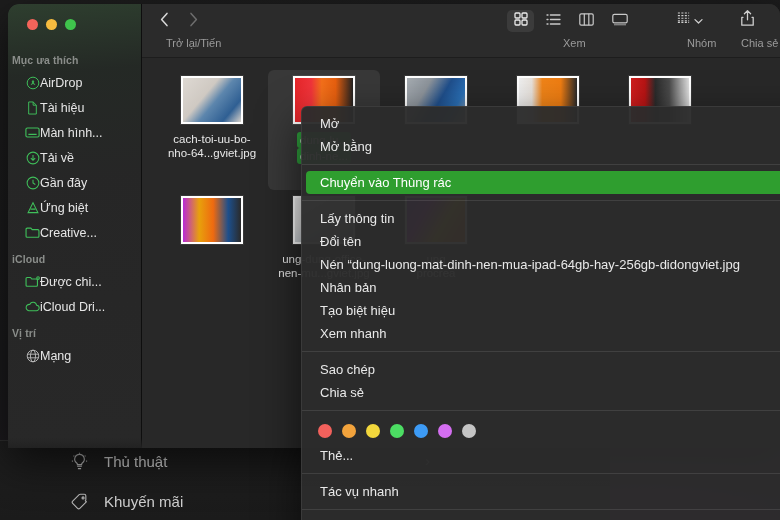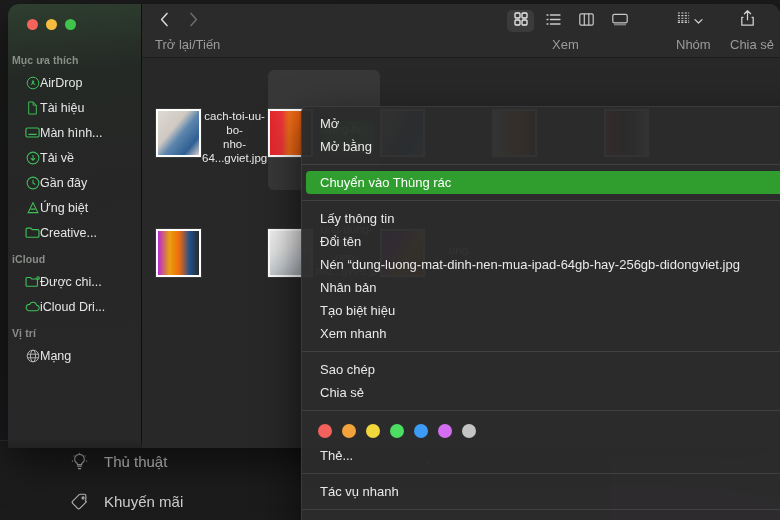--- a/index.html
+++ b/index.html
@@ -92,22 +92,22 @@
     border-bottom: 1px solid #1d1d1d;
   }
   .tb-nav {
     position: absolute; left: 16px; top: 6px;
     display: flex; gap: 16px; color: #d8d8d8;
     font-size: 17px; line-height: 1;
   }
   .tb-nav .arrow { width: 13px; height: 18px; display:flex; align-items:center; justify-content:center; }
   .tb-nav .arrow.dim { color: #6d6d6d; }
   .tb-caption {
-    position: absolute; color: #9b9b9b; font-size: 13px;
-    top: 33px; white-space: nowrap;
+    position: absolute; color: #9b9b9b; font-size: 11px;
+    top: 33px; white-space: nowrap; margin-left: 11px;
   }
   #cap-nav { left: 13px; }
   #window-title {
     position: absolute; left: 90px; top: 10px;
     color: #f2f2f2; font-size: 16.5px; font-weight: bold;
     letter-spacing: .15px;
   }
   #view-seg {
     position: absolute; left: 365px; top: 6px;
     display: flex; align-items: center; gap: 6px;
@@ -136,21 +136,21 @@
   
   #grid {
     position: absolute; left: 0; top: 54px; right: 0; bottom: 0;
     padding: 12px 0 0 14px;
     display: flex; flex-wrap: wrap;
     align-content: flex-start;
     gap: 0;
   }
   .tile {
     width: 112px; height: 120px;
-    display: flex; flex-direction: row; align-items: center;
+    display: flex; flex-direction: column; align-items: center;
     padding-top: 6px;
     border-radius: 6px;
   }
   .tile.sel { background: #383838; }
   .thumb {
     width: 62px; height: 48px;
     background: #ffffff; padding: 2px;
     display: block;
     box-shadow: 0 0 0 1px rgba(255,255,255,0.08);
   }

